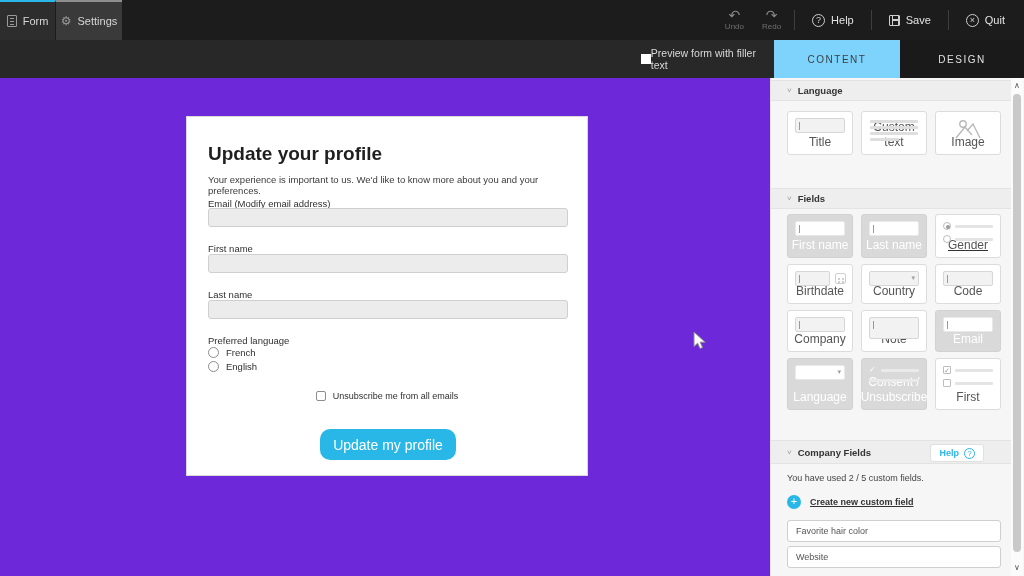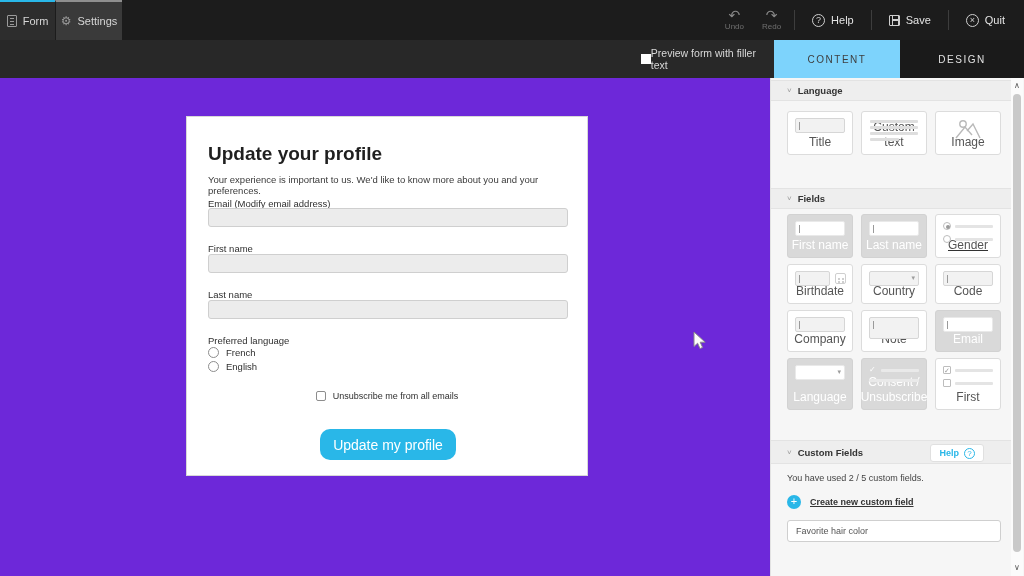--- a/index.html
+++ b/index.html
@@ -360,31 +360,32 @@
             <span class="rbox"></span>
             <span class="rline"></span>
           </span>
       </span>
       <span class="clbl">First</span>
     </div>
   </div>
 
   <div class="sec-head" style="top:362px; height:24px;">
     <span class="chev">˅</span>
-    <span class="sec-title">Custom Fields</span>
+    <span class="sec-title">Company Fields</span>
     <span class="help-btn">
       <span class="htxt">Help</span>
       <span class="hq">?</span>
     </span>
   </div>
   <div class="usage" style="top:395px;">You have used 2 / 5 custom fields.</div>
   <div class="create-row" style="top:417px;">
     <span class="plus-circle">+</span>
     <span class="create-lbl">Create new custom field</span>
   </div>
   <div class="cf-box" style="top:442px;">Favorite hair color</div>
+  <div class="cf-box" style="top:468px;">Website</div>
 </div>
 
 <div class="sscroll">
   <span class="scar up">∧</span>
   <span class="sthumb"></span>
   <span class="scar down">∨</span>
 </div>
 
 </body></html>

